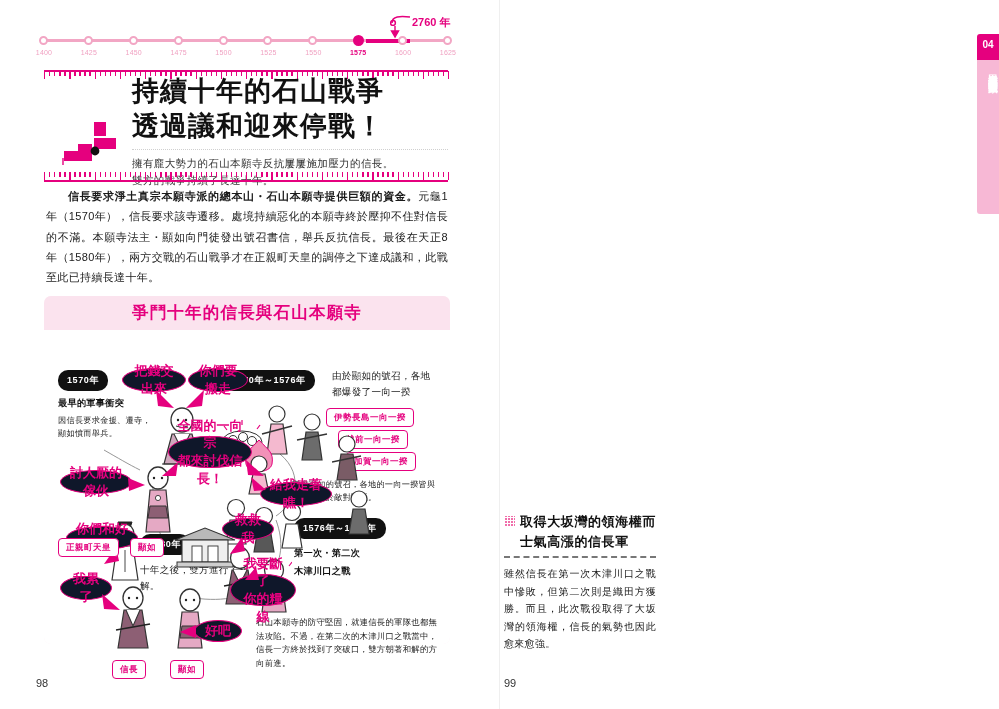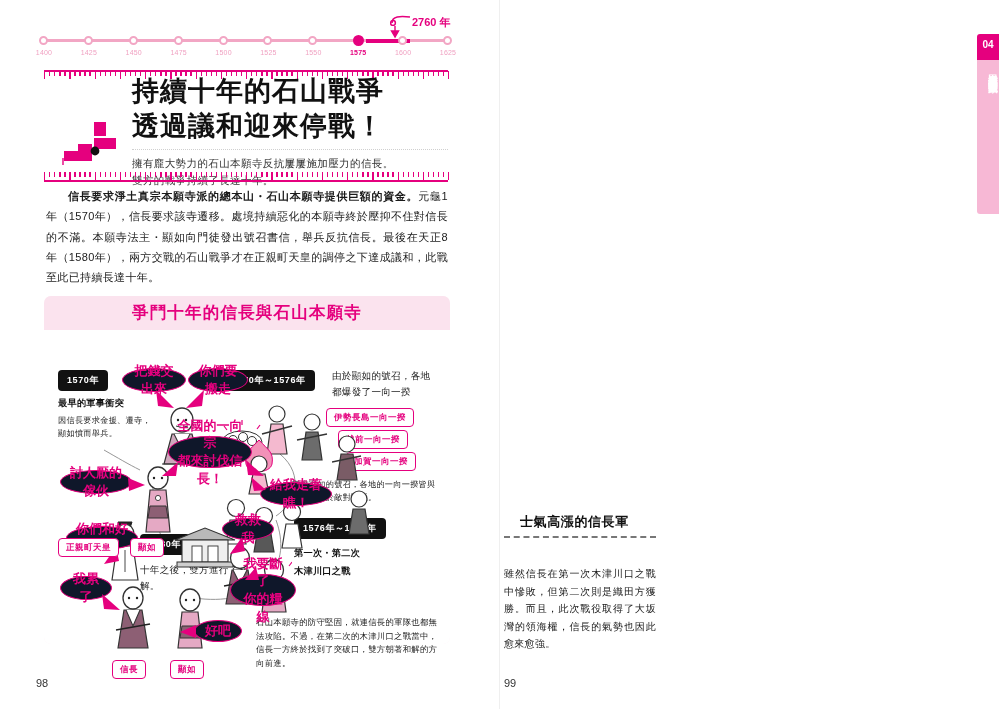--- a/index.html
+++ b/index.html
@@ -54,21 +54,21 @@
   .panel { position:absolute; background:#fdf2f7; border-radius:7px; }
   .panel-left  { left:44px; top:296px; width:406px; height:348px; }
   .panel-hd { position:absolute; left:0; top:0; width:100%; height:34px;
       background:#fbe3ee; border-radius:7px 7px 0 0;
       display:flex; align-items:center; justify-content:center; }
   .panel-hd span { font-size:16.5px; font-weight:bold; color:#e5007e; letter-spacing:1.2px; }
   .panel-body { position:absolute; left:0; top:34px; width:100%; bottom:0; background:#ffffff; border-radius:0 0 7px 7px; }
 
   
   .tag-black { position:absolute; background:#111; color:#fff; font-size:9px; font-weight:bold;
-      border-radius:4px; padding:4px 9px; white-space:nowrap; letter-spacing:.6px;}
+      border-radius:10px; padding:4px 9px; white-space:nowrap; letter-spacing:.6px;}
   .tag-pink { position:absolute; border:1.6px solid #e5007e; color:#e5007e; background:#fff;
       font-size:8.5px; font-weight:bold; border-radius:4px; padding:2.5px 7px; white-space:nowrap; letter-spacing:.5px;}
   .note { position:absolute; font-size:8.2px; color:#222; line-height:1.62; letter-spacing:.25px; }
   .note.b { font-weight:bold; font-size:9.2px; color:#111; }
   .note.lg { font-size:9.6px; line-height:1.7; }
 
   .bub { position:absolute; border:1.8px solid #e5007e; color:#e5007e; background:#0f172a;
       border-radius:50%/50%; font-size:13px; font-weight:bold; line-height:1.35;
       display:flex; align-items:center; justify-content:center; text-align:center; padding:5px 8px; white-space:pre-line;}
 
@@ -571,20 +571,23 @@
   <div class="gutter"></div>
 
   <div class="page page-right">
 
     <div class="side-tab">
       <div class="n">04</div>
       <div class="v">織田信長率領的最強家臣團</div>
     </div>
 
     <div class="sec-h" style="left:4px;">
+      <div class="t1">
+        <span class="sq"></span><span>取得大坂灣的領海權而</span>
+      </div>
       <div class="t2">士氣高漲的信長軍</div>
       <div class="dash"></div>
     </div>
     <div class="sec-p" style="left:4px;">雖然信長在第一次木津川口之戰中慘敗，但第二次則是織田方獲勝。而且，此次戰役取得了大坂灣的領海權，信長的氣勢也因此愈來愈強。</div>
 
     <div class="pgnum pg-r" style="left:4px;">99</div>
   </div>
 </div>
 
 </body></html>

